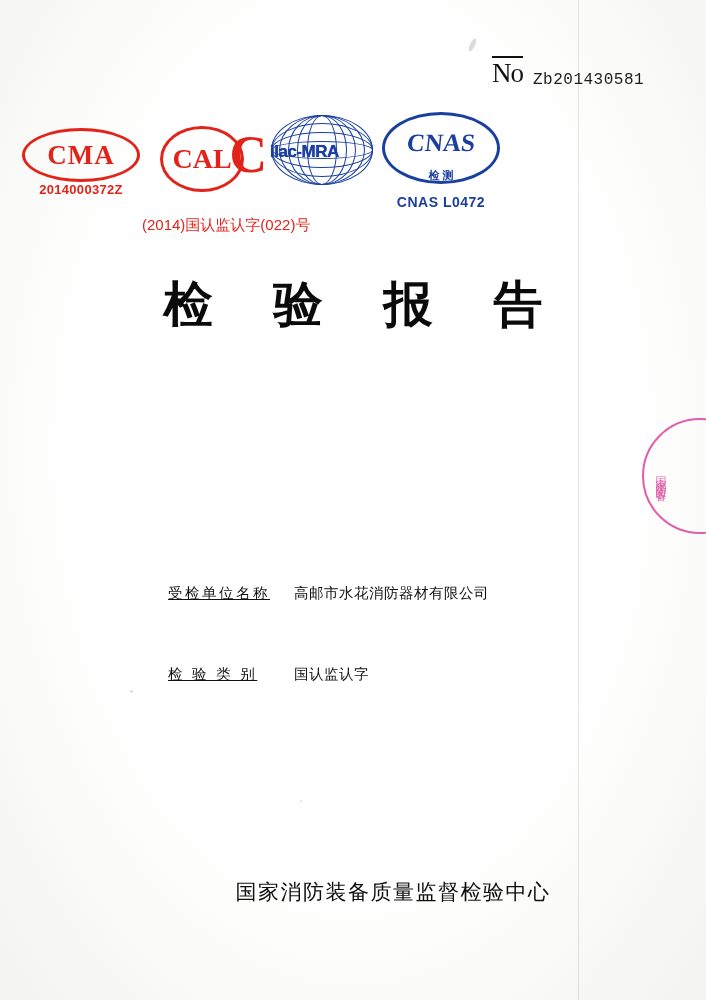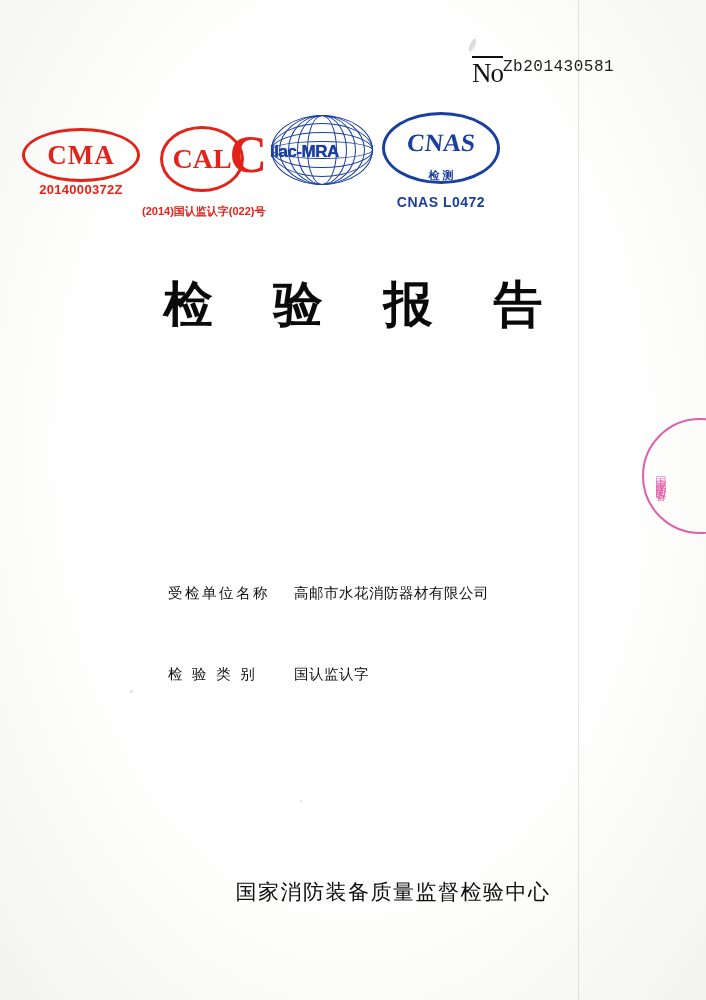--- a/index.html
+++ b/index.html
@@ -117,23 +117,23 @@
     position: absolute;
     right: -26px;
     top: -2px;
     font-family: "Liberation Serif", serif;
     font-weight: bold;
     font-size: 52px;
     color: #e2231a;
     line-height: 56px;
   }
   .cal-code {
-    margin-top: 12px;
-    font-size: 11px;
-    font-weight: bold;
+    margin-top: 24px;
+    font-size: 15px;
+    font-weight: normal;
     color: #e2231a;
     white-space: nowrap;
   }
 
   
   .ilac {
     position: absolute;
     left: 262px;
     top: 14px;
     width: 120px;
@@ -207,24 +207,25 @@
     font-family: "Liberation Sans", sans-serif;
     font-weight: bold;
     font-size: 14px;
     color: #1a3fa0;
     letter-spacing: 0.5px;
   }
 
   
   .report-no {
     position: absolute;
-    left: 472px;
+    left: 492px;
     top: 58px;
     display: flex;
-    align-items: flex-start;
+    align-items: flex-end;
+    gap: 10px;
     color: #111;
   }
   .no-label {
     font-family: "Liberation Serif", serif;
     font-size: 27px;
     letter-spacing: -1px;
   }
   .no-label u { text-decoration: overline; }
   .no-value {
     font-family: "Liberation Mono", monospace;
@@ -260,20 +261,21 @@
     align-items: baseline;
     margin-bottom: 26px;
     color: #111;
   }
   .field-label {
     font-family: "DejaVu Sans", sans-serif;
     font-size: 14.5px;
     letter-spacing: 2.5px;
     white-space: nowrap;
     min-width: 112px;
+    text-decoration: underline;
   }
   .field-value {
     font-family: "DejaVu Sans", sans-serif;
     font-size: 14.5px;
     letter-spacing: 0.5px;
     margin-left: 14px;
     white-space: nowrap;
     margin-top: 36px;
   }
 

